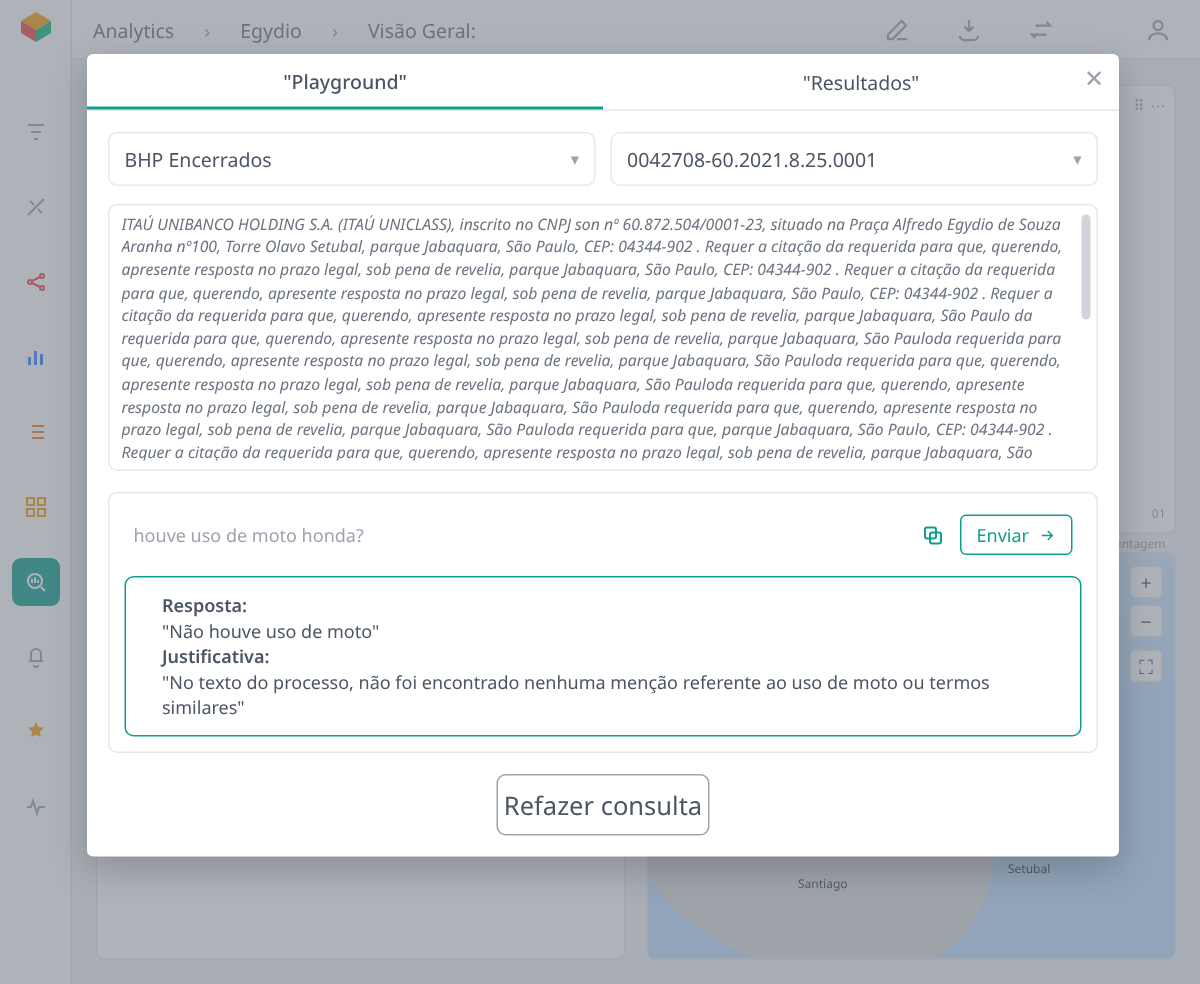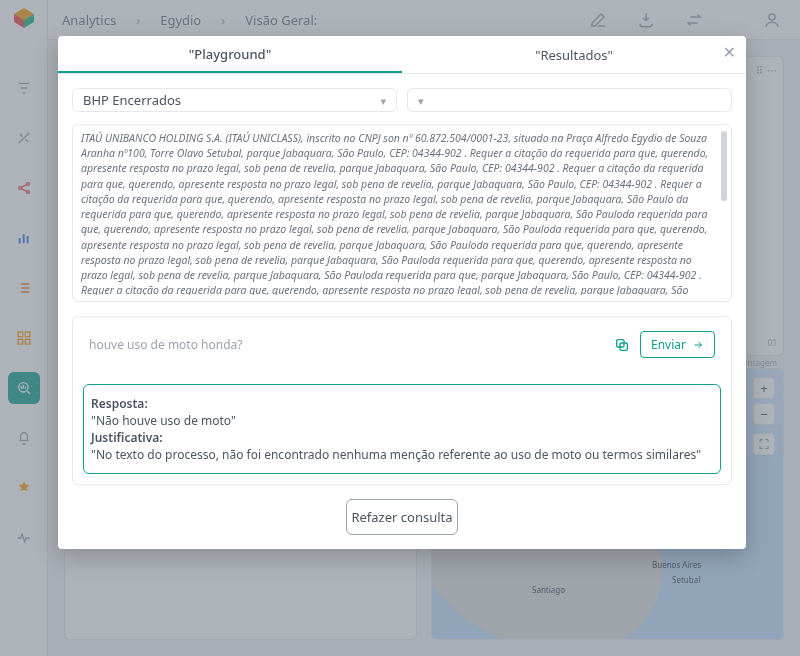--- a/index.html
+++ b/index.html
@@ -40,36 +40,36 @@
 
   
   .overlay{position:absolute;inset:0;background:var(--overlay)}
   .modal{position:absolute;top:36px;left:58px;right:54px;background:var(--modal-bg);border-radius:4px;box-shadow:0 8px 24px rgba(0,0,0,0.2);display:flex;flex-direction:column;padding-bottom:14px}
   .modal-close{position:absolute;top:8px;right:10px;color:var(--ink-softer);font-size:16px;line-height:1;cursor:pointer}
   .tabs{display:flex;height:38px;border-bottom:1px solid var(--border)}
   .tab{flex:1;display:flex;align-items:center;justify-content:center;font-size:13px;color:var(--ink);cursor:pointer}
   .tab.active{border-bottom:2px solid var(--teal);font-weight:500}
   .modal-body{padding:14px 14px 0 14px}
   .sel-row{display:flex;gap:10px}
-  .select{flex:1;height:24px;border:1px solid var(--border);border-radius:6px;display:flex;align-items:center;padding:0 10px;justify-content:space-between;color:var(--ink);font-size:13px;background:#fff;cursor:pointer}
+  .select{flex:1;height:36px;border:1px solid var(--border);border-radius:6px;display:flex;align-items:center;padding:0 10px;justify-content:space-between;color:var(--ink);font-size:13px;background:#fff;cursor:pointer}
   .caret{color:var(--ink-softer);font-size:11px}
   .doc-box{margin-top:12px;border:1px solid var(--border);border-radius:6px;height:178px;overflow:hidden;position:relative}
   .doc-scroll{position:absolute;inset:6px 12px 6px 8px;overflow:hidden;color:var(--ink-soft);font-style:italic;font-size:10.5px;line-height:1.45}
   .doc-scrollbar{position:absolute;top:6px;right:4px;width:6px;height:70px;background:#d1d5db;border-radius:3px}
 
   .io-block{margin:14px 14px 0 14px;border:1px solid var(--border);border-radius:6px;padding:10px}
   .query-row{display:flex;align-items:center;justify-content:space-between;padding:4px 6px;border-bottom:0}
   .query-text{color:var(--ink-softer);font-size:12px}
   .query-actions{display:flex;align-items:center;gap:10px}
   .copy-icon{color:var(--teal);display:flex;align-items:center}
   .send-btn{border:1px solid var(--teal);color:var(--teal);background:#fff;border-radius:4px;font-size:12px;padding:4px 10px;display:flex;align-items:center;gap:6px;cursor:pointer}
-  .answer-box{margin-top:22px;border:1px solid var(--teal);border-radius:6px;padding:10px 7px;font-size:12px;color:var(--ink)}
+  .answer-box{margin-top:10px;border:1px solid var(--teal);border-radius:6px;padding:10px 24px;font-size:12px;color:var(--ink)}
   .answer-box .k{font-weight:600}
   .retry-row{display:flex;justify-content:center;margin-top:14px}
-  .retry-btn{border:1px solid var(--ink-softer);background:#fff;color:var(--ink);border-radius:6px;padding:8px 4px;font-size:13px;cursor:pointer}
+  .retry-btn{border:1px solid var(--ink-softer);background:#fff;color:var(--ink);border-radius:6px;padding:8px 4px;font-size:17px;cursor:pointer}
 
   svg{display:block}
 </style>
 </head>
 <body>
 
 <div class="shell">
   <div class="left-rail">
     <div class="logo">
       <svg viewBox="0 0 24 24" width="24" height="24">
@@ -226,20 +226,21 @@
     <div class="tab">"Resultados"</div>
   </div>
 
   <div class="modal-body">
     <div class="sel-row">
       <div class="select">
         <span>BHP Encerrados</span>
         <span class="caret">▾</span>
       </div>
       <div class="select">
+        <span>0042708-60.2021.8.25.0001</span>
         <span class="caret">▾</span>
       </div>
     </div>
 
     <div class="doc-box">
       <div class="doc-scroll">ITAÚ UNIBANCO HOLDING S.A. (ITAÚ UNICLASS), inscrito no CNPJ son nº 60.872.504/0001-23, situado na Praça Alfredo Egydio de Souza Aranha nº100, Torre Olavo Setubal, parque Jabaquara, São Paulo, CEP: 04344-902 . Requer a citação da requerida para que, querendo, apresente resposta no prazo legal, sob pena de revelia, parque Jabaquara, São Paulo, CEP: 04344-902 . Requer a citação da requerida para que, querendo, apresente resposta no prazo legal, sob pena de revelia, parque Jabaquara, São Paulo, CEP: 04344-902 . Requer a citação da requerida para que, querendo, apresente resposta no prazo legal, sob pena de revelia, parque Jabaquara, São Paulo da requerida para que, querendo, apresente resposta no prazo legal, sob pena de revelia, parque Jabaquara, São Pauloda requerida para que, querendo, apresente resposta no prazo legal, sob pena de revelia, parque Jabaquara, São Pauloda requerida para que, querendo, apresente resposta no prazo legal, sob pena de revelia, parque Jabaquara, São Pauloda requerida para que, querendo, apresente resposta no prazo legal, sob pena de revelia, parque Jabaquara, São Pauloda requerida para que, querendo, apresente resposta no prazo legal, sob pena de revelia, parque Jabaquara, São Pauloda requerida para que, parque Jabaquara, São Paulo, CEP: 04344-902 . Requer a citação da requerida para que, querendo, apresente resposta no prazo legal, sob pena de revelia, parque Jabaquara, São Paulo, CEP: 04344-902 . Requer a citação da requerida para que, querendo, apresente resposta no prazo legal, sob pena de revelia, parque Jabaquara, São Paulo, CEP: 04344-902 . Requer a citação da requerida para que, querendo, apresente resposta no prazo legal, sob pena de revelia, parque Jabaquara, São Paulo da requerida para que, querendo, apresente resposta no prazo legal, sob pena de revelia, parque Jabaquara, São Pauloda requerida para</div>
       <div class="doc-scrollbar"></div>
     </div>
   </div>
 

